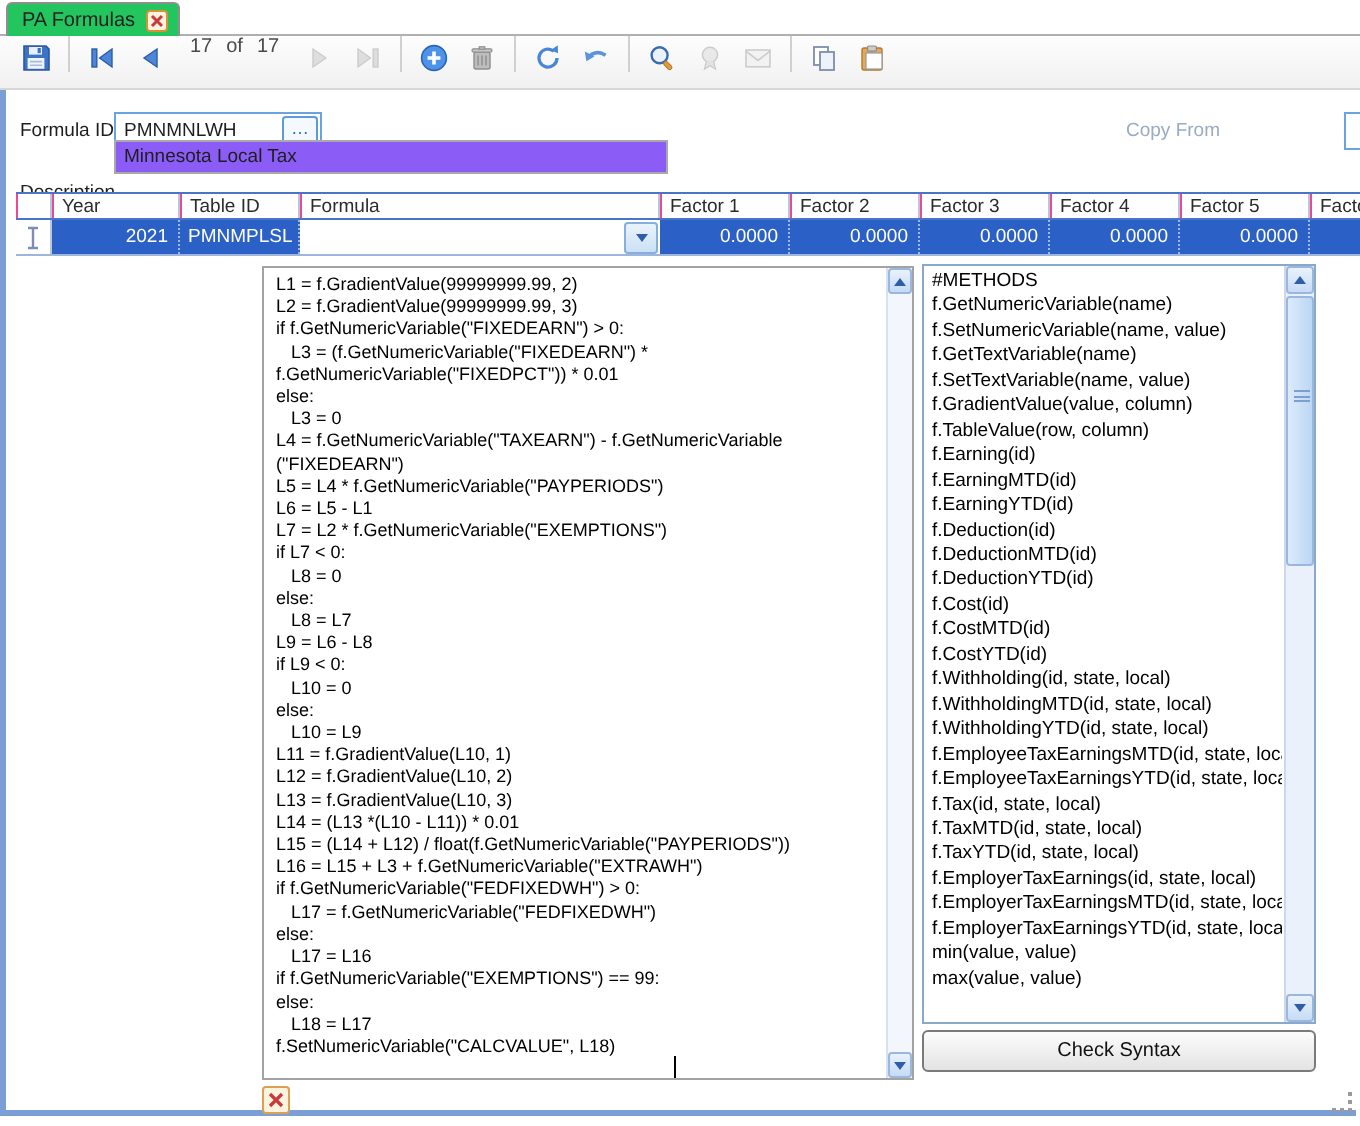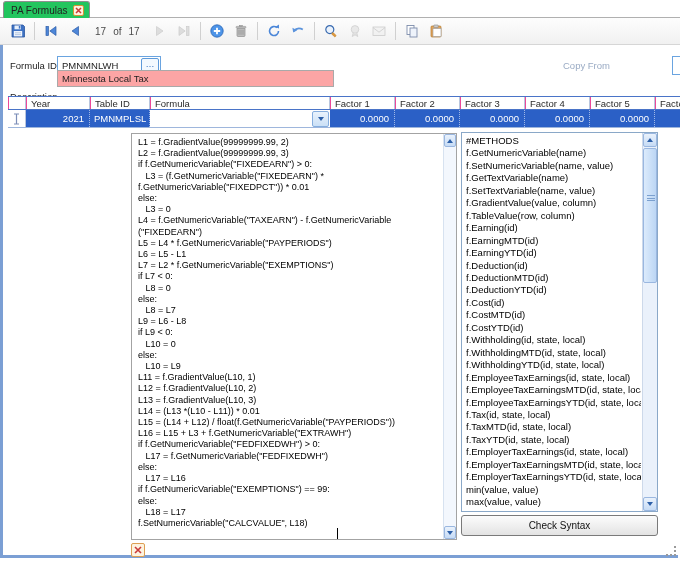--- a/index.html
+++ b/index.html
@@ -11,39 +11,39 @@
   .tab { position:absolute; top:1px; left:3px; height:17px; padding:0 5px 0 7px;
     background:#22c55e; border:1px solid #8f8f8f; border-bottom:none; border-radius:3px 3px 0 0;
     display:flex; align-items:center; gap:5px; z-index:2; }
   .tab-title { font-size:10px; color:#222; }
   .tabclose { width:11px; height:11px; border:1px solid #d89234; border-radius:2px;
     background:#fdf3df; display:flex; align-items:center; justify-content:center; }
 
   
   .toolbar { position:absolute; top:18px; left:0; width:680px; height:27px;
     background:linear-gradient(#fdfdfd,#f1f1f1); border-bottom:1px solid #d6d6d6;
-    display:flex; align-items:center; padding-left:6px; }
+    display:flex; padding-left:6px; }
   .tbtn { width:24px; height:22px; display:flex; align-items:center; justify-content:center; }
   .tsep { width:1px; height:18px; background:#d0d0d0; margin:0 4px; }
   .tbtn.disabled { opacity:.55; filter:grayscale(1); }
   .rec-counter { display:flex; gap:7px; padding:0 8px; color:#4a4a4a; font-size:10px; }
 
   
   .frame { position:absolute; left:0; top:45px; width:678px; height:513px;
     background:#fff; border-left:3px solid #7b9fd4; border-bottom:3px solid #7b9fd4; }
 
   
   .flabel { position:absolute; font-size:9.5px; color:#1e1e1e; }
   .fid-box { position:absolute; left:57px; top:56px; width:104px; height:19px;
     border:1px solid #6aa4e0; background:#fff; display:flex; align-items:center; }
   .fid-text { flex:1; padding-left:4px; font-size:9.5px; }
   .browse-btn { width:18px; height:15px; margin-right:1px; border:1px solid #5e9ada; border-radius:2px;
     background:#f3f9ff; color:#2f6bbf; font-size:9px; line-height:11px; text-align:center; }
   .desc-box { position:absolute; left:57px; top:70px; width:277px; height:17px;
-    border:1px solid #a9a9a9; background:#fca5a5; display:flex; align-items:center; }
+    border:1px solid #a9a9a9; background:#8b5cf6; display:flex; align-items:center; }
   .desc-text { padding-left:4px; font-size:9.5px; }
   .copyfrom { position:absolute; left:563px; top:60px; color:#9aabc4; font-size:9.5px; }
   .copyfrom-box { position:absolute; left:672px; top:56px; width:30px; height:19px;
     border:1px solid #6aa4e0; background:#fff; }
 
   
   .grid { position:absolute; left:8px; top:96px; width:672px; }
   .gh-row { display:flex; height:14px; border-top:1px solid #4a74c8; border-bottom:1px solid #4a74c8;
     background:#fff; }
   .gh-cell { border-right:1px solid #b9c6de; border-left:1px solid #ec4899; font-size:9.5px; color:#2b2b2b;
@@ -330,21 +330,20 @@
       <div class="method-line">f.EarningYTD(id)</div>
       <div class="method-line">f.Deduction(id)</div>
       <div class="method-line">f.DeductionMTD(id)</div>
       <div class="method-line">f.DeductionYTD(id)</div>
       <div class="method-line">f.Cost(id)</div>
       <div class="method-line">f.CostMTD(id)</div>
       <div class="method-line">f.CostYTD(id)</div>
       <div class="method-line">f.Withholding(id, state, local)</div>
       <div class="method-line">f.WithholdingMTD(id, state, local)</div>
       <div class="method-line">f.WithholdingYTD(id, state, local)</div>
-      <div class="method-line">f.EmployeeTaxEarnings(id, state, local)</div>
       <div class="method-line">f.EmployeeTaxEarningsMTD(id, state, local)</div>
       <div class="method-line">f.EmployeeTaxEarningsYTD(id, state, local)</div>
       <div class="method-line">f.Tax(id, state, local)</div>
       <div class="method-line">f.TaxMTD(id, state, local)</div>
       <div class="method-line">f.TaxYTD(id, state, local)</div>
       <div class="method-line">f.EmployerTaxEarnings(id, state, local)</div>
       <div class="method-line">f.EmployerTaxEarningsMTD(id, state, local)</div>
       <div class="method-line">f.EmployerTaxEarningsYTD(id, state, local)</div>
       <div class="method-line">min(value, value)</div>
       <div class="method-line">max(value, value)</div>

